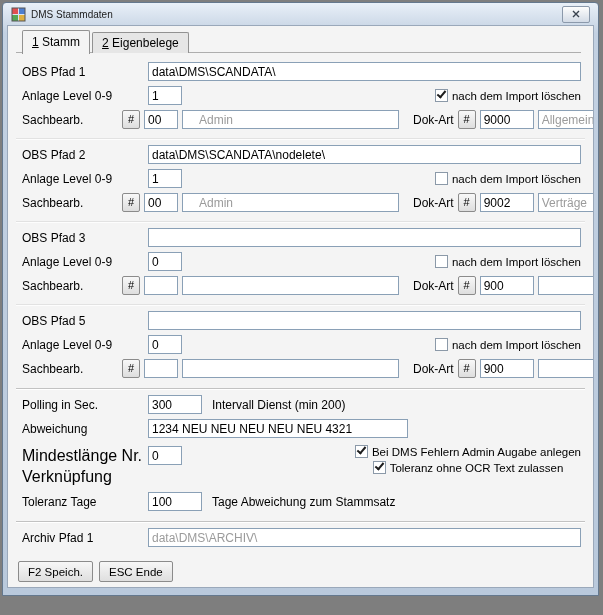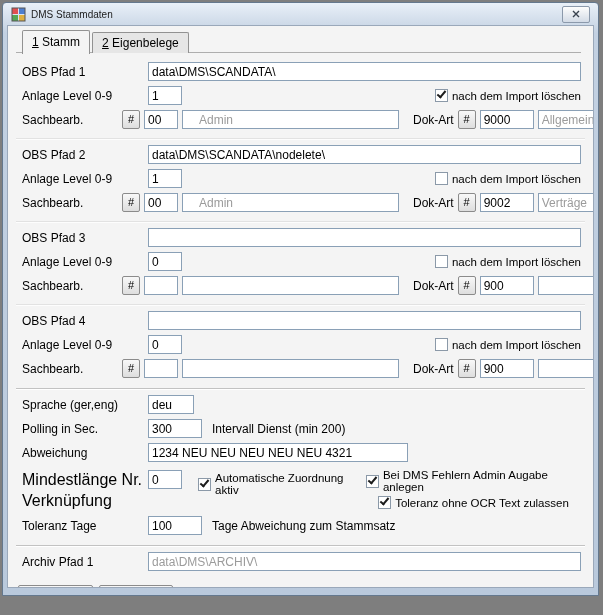--- a/index.html
+++ b/index.html
@@ -229,21 +229,21 @@
         <span class="doklbl">Dok-Art</span>
         <button class="hash">#</button>
         <input class="txt w46" value="900" style="">
         <input class="txt gray grow" value="" style="">
       </div>
       <div class="sep-light"></div>
     </div>
 
     <div>
       <div class="row">
-        <span class="lblw">OBS Pfad 4</span>
+        <span class="lblw">OBS Pfad 5</span>
         <input class="txt grow" value="" style="">
       </div>
       <div class="row">
         <span class="lblw">Anlage Level 0-9</span>
         <input class="txt w26" value="0" style="">
         <span class="cbwrap mla">
           <span class="cb"></span>
           <span class="cblbl">nach dem Import löschen</span>
         </span>
       </div>
@@ -255,40 +255,32 @@
         <span class="doklbl">Dok-Art</span>
         <button class="hash">#</button>
         <input class="txt w46" value="900" style="">
         <input class="txt gray grow" value="" style="">
       </div>
       <div class="sep-strong"></div>
     </div>
 
     <div>
       <div class="row">
-        <span class="lblw">Sprache (ger,eng)</span>
-        <input class="txt w38" value="deu" style="">
-      </div>
-      <div class="row">
         <span class="lblw">Polling in Sec.</span>
         <input class="txt w46" value="300" style="">
         <span class="hint">Intervall Dienst (min 200)</span>
       </div>
       <div class="row">
         <span class="lblw">Abweichung</span>
         <input class="txt w252" value="1234 NEU NEU NEU NEU NEU 4321" style="">
       </div>
       <div class="row" style="align-items:flex-start;margin-top:7px;">
         <span class="lblw lbl-pre">Mindestlänge Nr.
 Verknüpfung</span>
         <input class="txt w26" style="margin-top: 1px;" value="0">
-        <span class="cbwrap" style="margin-left:12px;margin-top:3px;">
-          <span class="cb checked"></span>
-          <span class="cblbl">Automatische Zuordnung aktiv</span>
-        </span>
         <span class="cbcol">
           <span class="cbwrap">
             <span class="cb checked"></span>
             <span class="cblbl">Bei DMS Fehlern Admin Augabe  anlegen</span>
           </span>
           <span class="cbwrap">
             <span class="cb checked"></span>
             <span class="cblbl">Toleranz ohne OCR Text zulassen</span>
           </span>
         </span>

